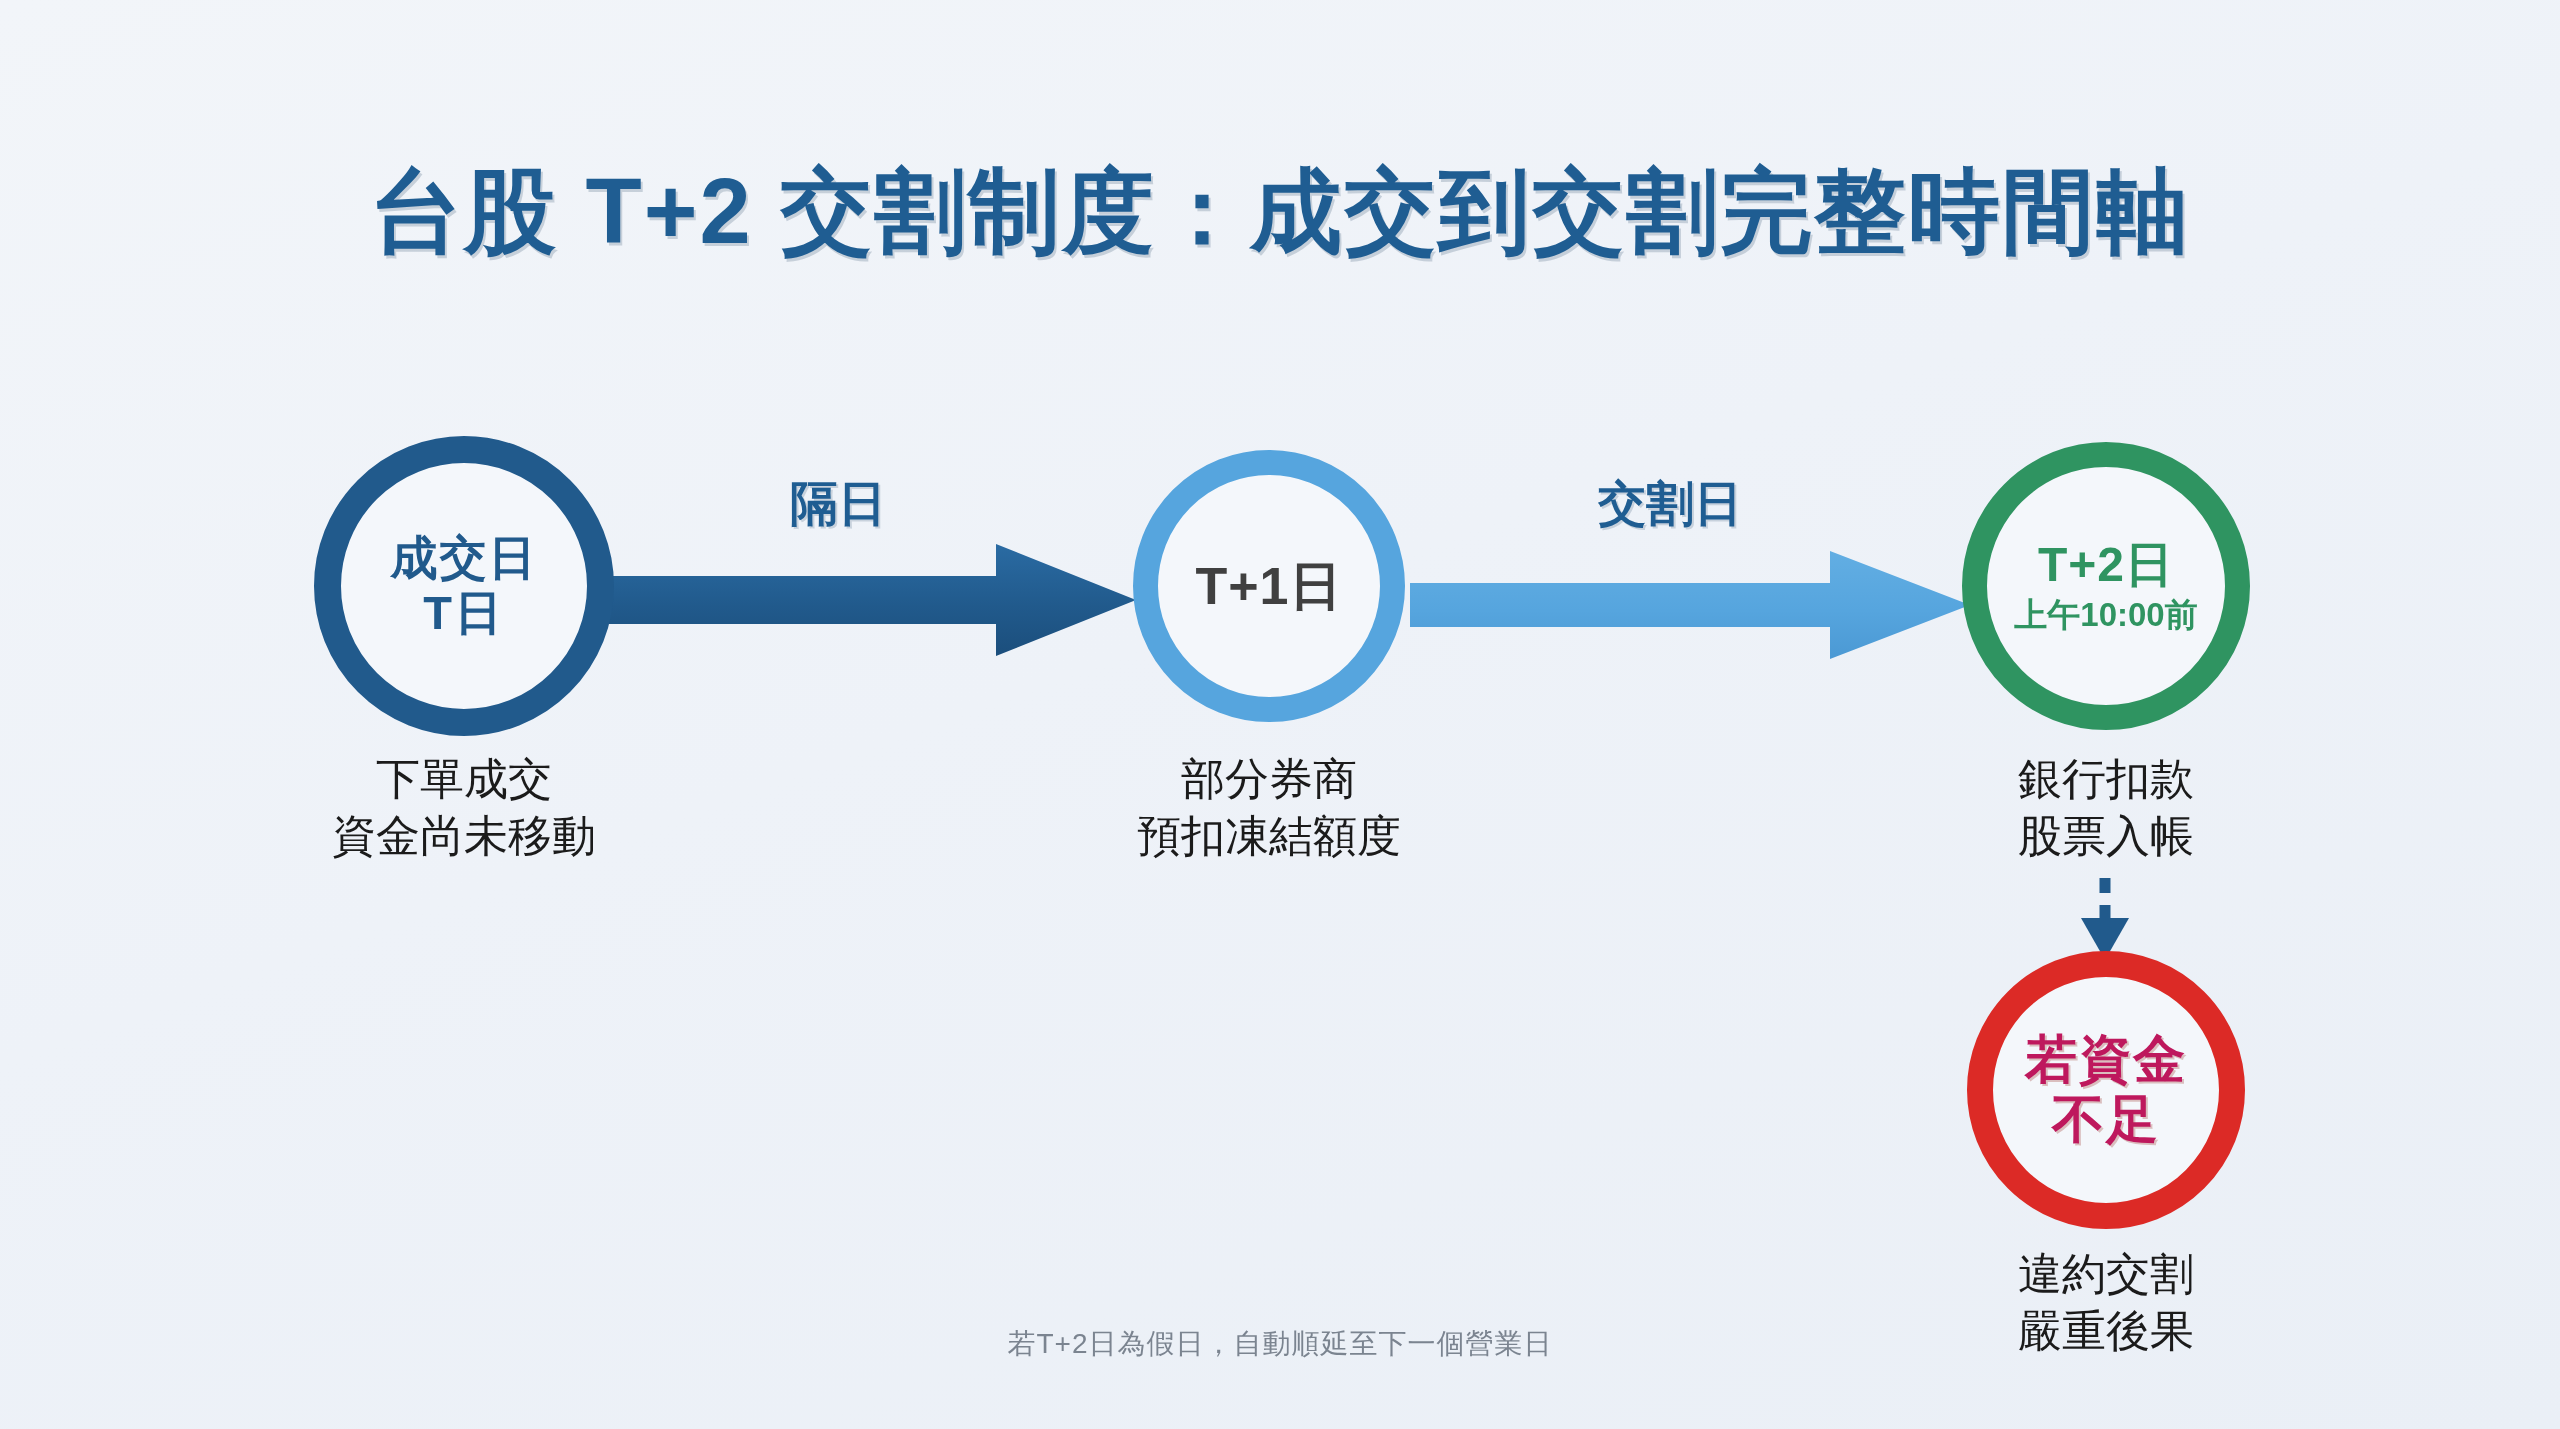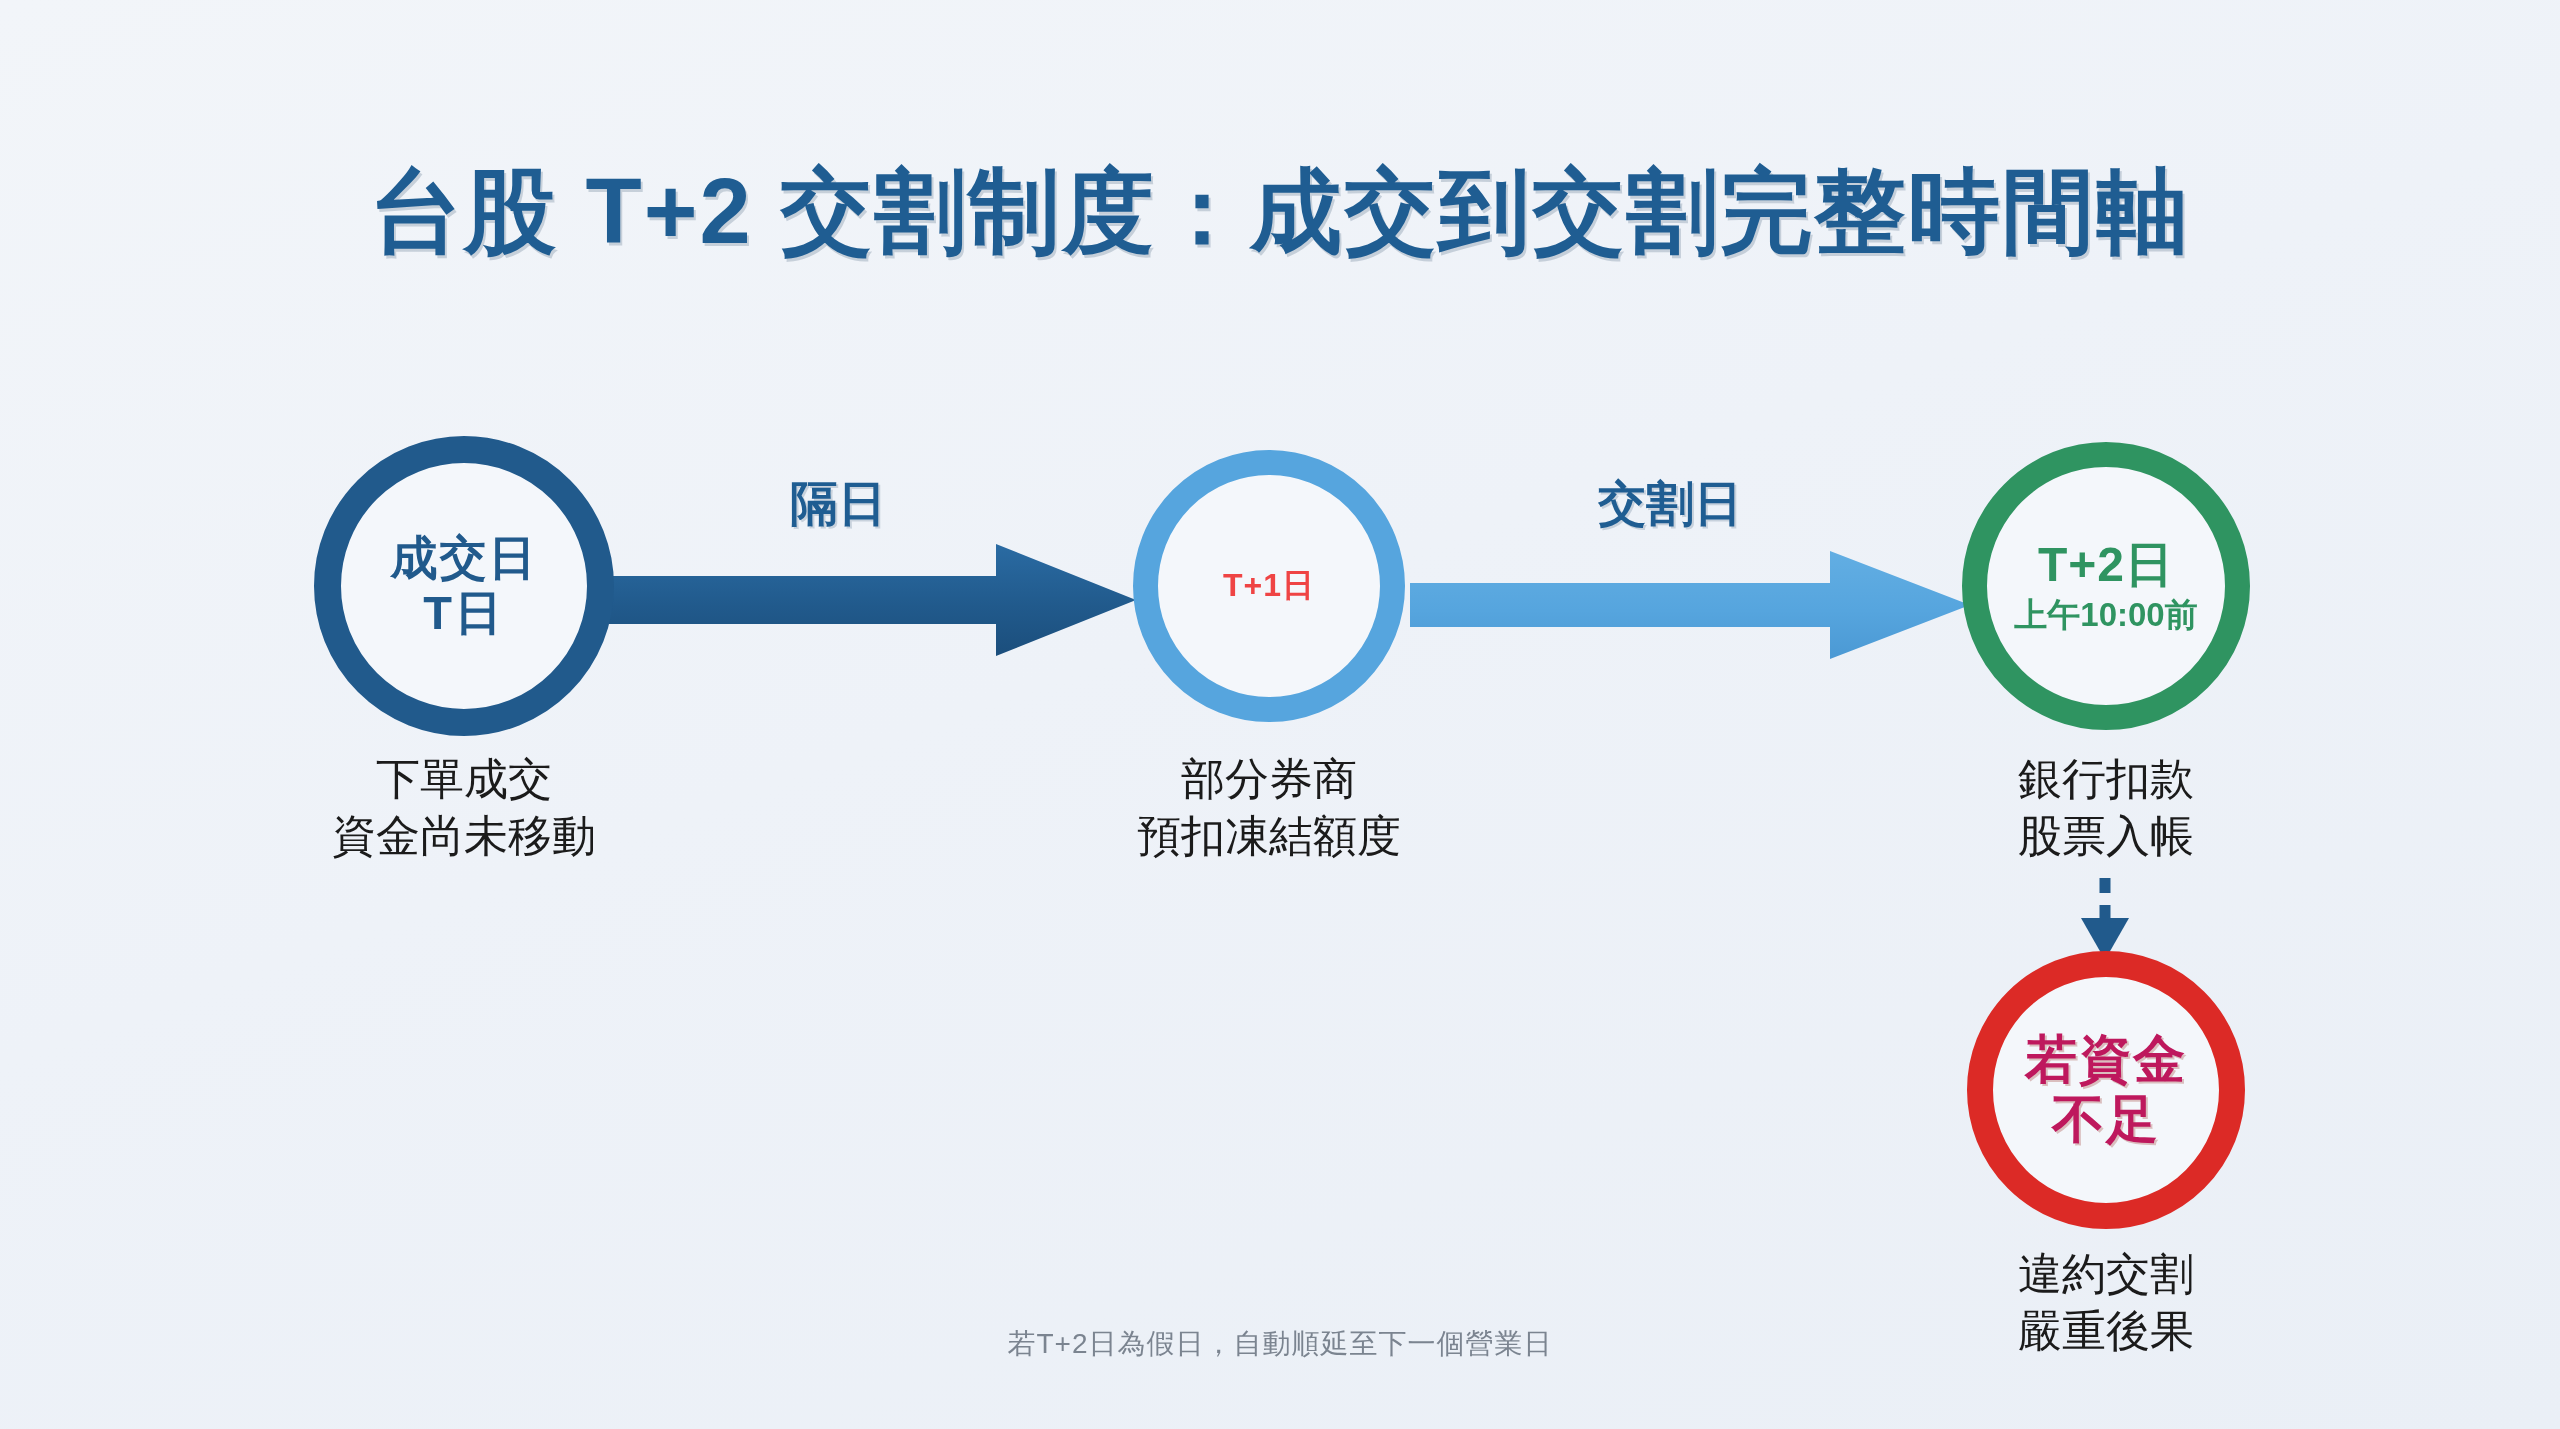--- a/index.html
+++ b/index.html
@@ -73,21 +73,21 @@
   #node-t0 .line2 { margin-top: 2px; letter-spacing: 3px; }
 
   
   #node-t1 {
     left: 1133px;
     top: 450px;
     width: 272px;
     height: 272px;
     border: 25px solid #56a5de;
   }
-  #node-t1 .line1 { color: #ef4444; font-size: 32px; letter-spacing: 1px; }
+  #node-t1 .line1 { color: #404040; font-size: 52px; letter-spacing: 1px; }
 
   
   #node-t2 {
     left: 1962px;
     top: 442px;
     width: 288px;
     height: 288px;
     border: 25px solid #2f9461;
   }
   #node-t2 .line1 { color: #2f9461; font-size: 48px; letter-spacing: 1px; }

